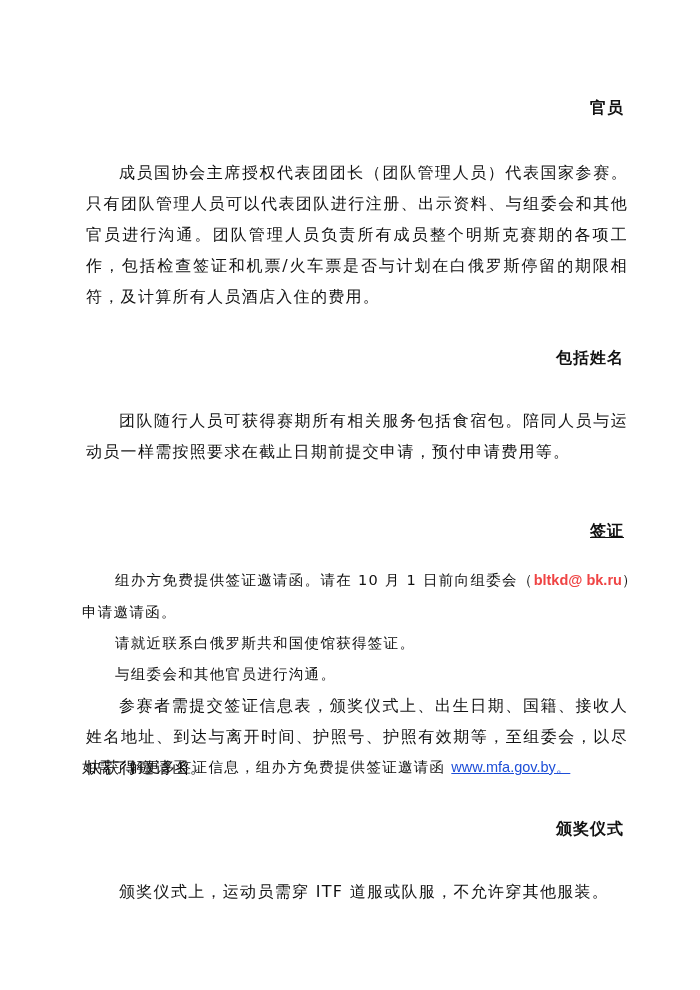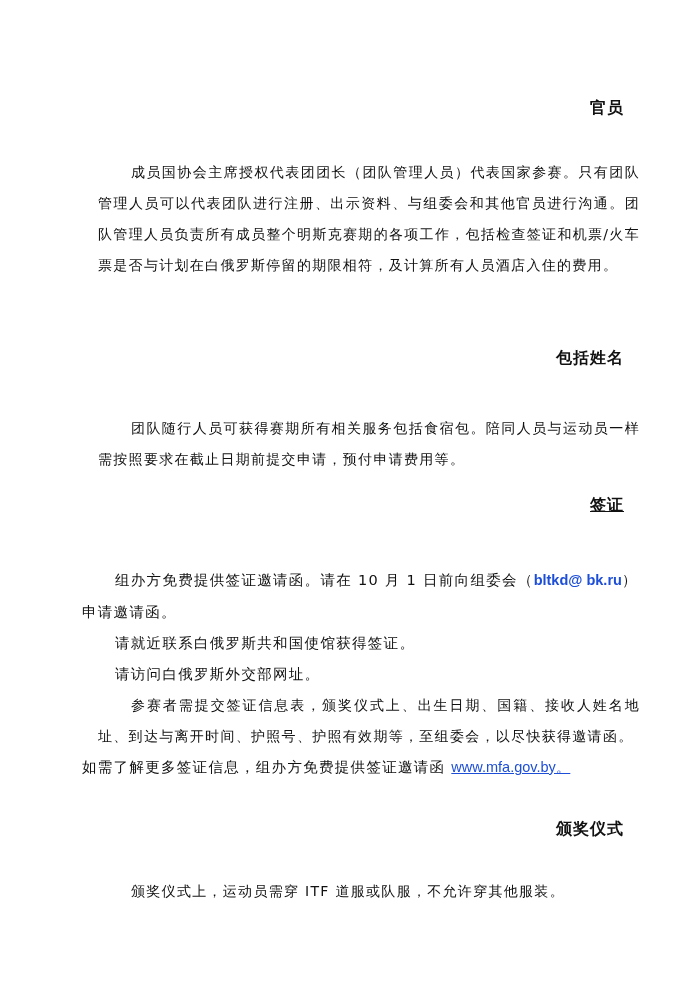--- a/index.html
+++ b/index.html
@@ -26,40 +26,40 @@
       left: 0;
       width: 542px;
       text-align: right;
       font-size: 16px;
       font-weight: bold;
       letter-spacing: 1px;
       line-height: 22px;
     }
     .para {
       position: absolute;
-      left: 16px;
+      left: 4px;
       width: 542px;
-      font-size: 14px;
+      font-size: 16px;
       line-height: 31px;
       text-align: justify;
       text-align-last: left;
       letter-spacing: 1.3px;
     }
     .indent { text-indent: 33px; }
     .line {
       position: absolute;
       left: 0;
       width: 542px;
       font-size: 14.5px;
       line-height: 31px;
       white-space: nowrap;
       letter-spacing: 1.3px;
     }
     .email {
-      color: #1d4ed8;
+      color: #ef4444;
       font-weight: bold;
       font-family: "Liberation Sans", sans-serif;
       letter-spacing: 0;
       text-decoration: none;
     }
     .url {
       color: #1d4ed8;
       font-family: "Liberation Sans", sans-serif;
       letter-spacing: 0;
       text-decoration: underline;
@@ -67,31 +67,31 @@
   </style>
 </head>
 <body>
 
 <div class="page">
 
   <div class="section-title" style="top:97px;">官员</div>
   <div class="para indent" style="top:157px;">成员国协会主席授权代表团团长（团队管理人员）代表国家参赛。只有团队管理人员可以代表团队进行注册、出示资料、与组委会和其他官员进行沟通。团队管理人员负责所有成员整个明斯克赛期的各项工作，包括检查签证和机票/火车票是否与计划在白俄罗斯停留的期限相符，及计算所有人员酒店入住的费用。</div>
 
   <div class="section-title" style="top:347px;">包括姓名</div>
-  <div class="para indent" style="top:405px;margin-top:8px;">团队随行人员可获得赛期所有相关服务包括食宿包。陪同人员与运动员一样需按照要求在截止日期前提交申请，预付申请费用等。</div>
+  <div class="para indent" style="top:405px;">团队随行人员可获得赛期所有相关服务包括食宿包。陪同人员与运动员一样需按照要求在截止日期前提交申请，预付申请费用等。</div>
 
-  <div class="section-title" style="top:494px;text-decoration:underline;">签证</div>
+  <div class="section-title" style="top:520px;text-decoration:underline;">签证</div>
 
   <div class="line indent" style="top:565px;">
     <span>组办方免费提供签证邀请函。请在 10 月 1 日前向组委会（</span><a class="email">bltkd@ bk.ru</a><span>）</span>
   </div>
   <div class="line" style="top:597px;">申请邀请函。</div>
 
   <div class="line indent" style="top:628px;">请就近联系白俄罗斯共和国使馆获得签证。</div>
-  <div class="line indent" style="top:659px;">请访问白俄罗斯外交部网址。</div>
+  <div class="line indent" style="top:659px;">与组委会和其他官员进行沟通。</div>
 
   <div class="para indent" style="top:690px;">参赛者需提交签证信息表，颁奖仪式上、出生日期、国籍、接收人姓名地址、到达与离开时间、护照号、护照有效期等，至组委会，以尽快获得邀请函。</div>
 
   <div class="line" style="top:752px;">
     <span>如需了解更多签证信息，组办方免费提供签证邀请函 </span><a class="url">www.mfa.gov.by。</a>
   </div>
 
   <div class="section-title" style="top:818px;">颁奖仪式</div>
   <div class="para indent" style="top:876px;">颁奖仪式上，运动员需穿 ITF 道服或队服，不允许穿其他服装。</div>
 

